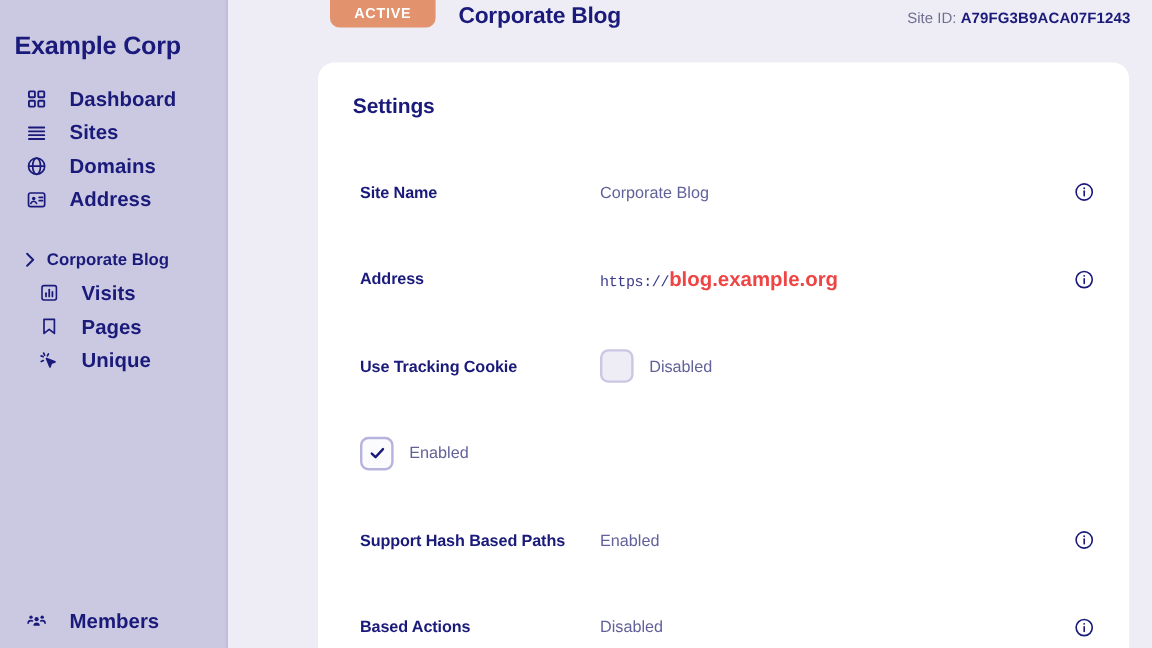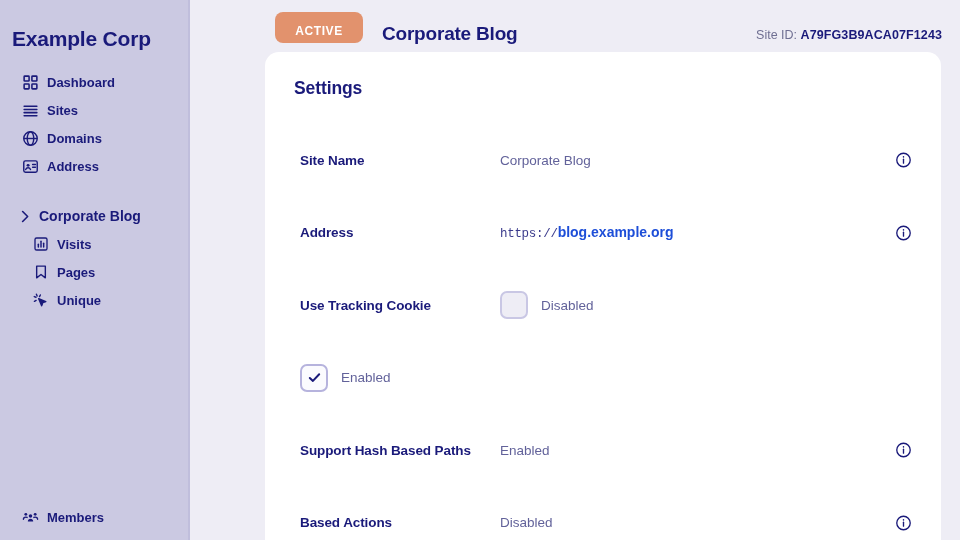--- a/index.html
+++ b/index.html
@@ -49,24 +49,24 @@
     left: 0; top: 202px;
     width: 190px;
   }
 
   .nav-item {
     display: flex;
     align-items: center;
     height: 28px;
     padding-left: 22px;
     color: #1a1a7a;
-    font-size: 13px;
+    font-size: 17px;
     font-weight: bold;
     cursor: pointer;
-    gap: 8px;
+    gap: 19px;
   }
 
   .nav-item.sub {
     padding-left: 32px;
   }
 
   .nav-item.group-head {
     padding-left: 16px;
     gap: 6px;
     font-size: 14px;
@@ -93,21 +93,20 @@
     width: 190px;
   }
 
   
   #header {
     position: absolute;
     left: 190px; top: 0;
     width: 770px;
     height: 40px;
     background: #eeedf5;
-    margin-top: 20px;
   }
 
   #status-badge {
     position: absolute;
     left: 85px;
     top: -8px;
     width: 88px;
     height: 31px;
     background: #e2926d;
     border-radius: 8px;
@@ -198,22 +197,22 @@
   }
 
   .row-value .proto {
     font-family: "Liberation Mono", monospace;
     font-size: 12.5px;
     color: #3b3b8c;
     letter-spacing: -0.3px;
   }
   .row-value .host {
     font-weight: bold;
-    color: #1d4ed8;
-    font-size: 14px;
+    color: #ef4444;
+    font-size: 17px;
   }
 
   .checkbox {
     width: 28px;
     height: 28px;
     flex: 0 0 28px;
     border-radius: 7px;
     background: #eeedf5;
     border: 2px solid #c9c7e4;
     cursor: pointer;

